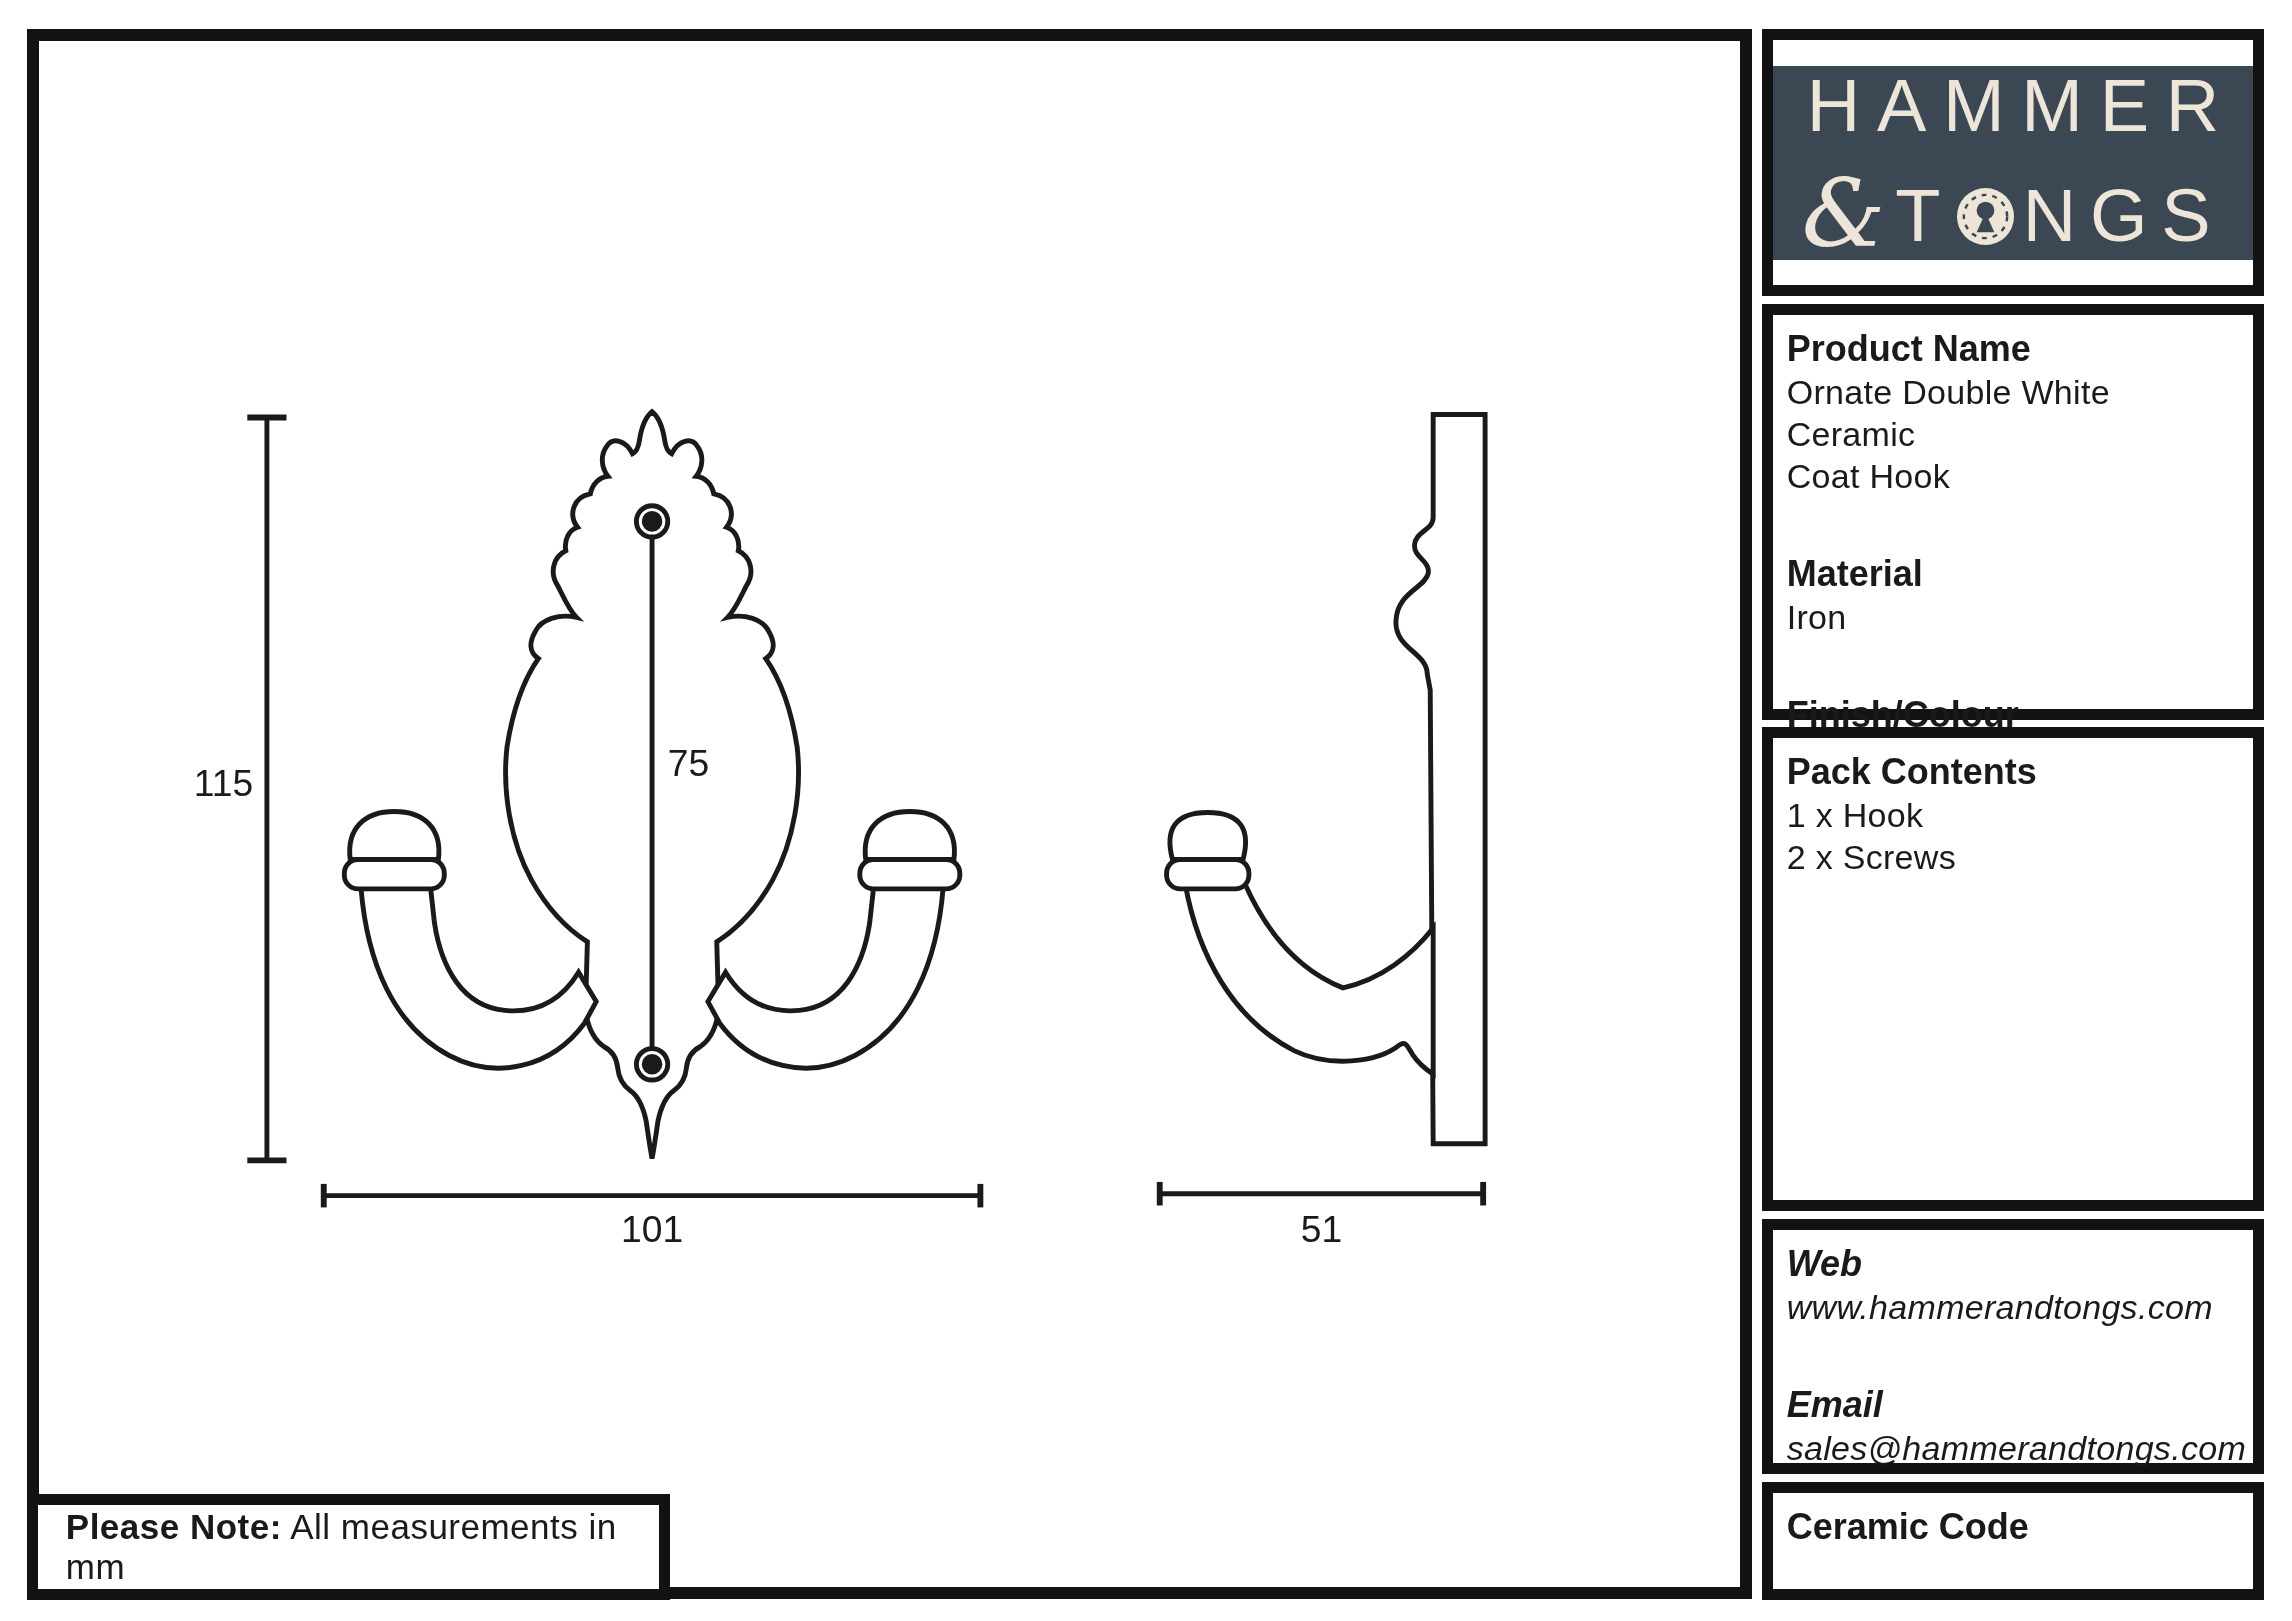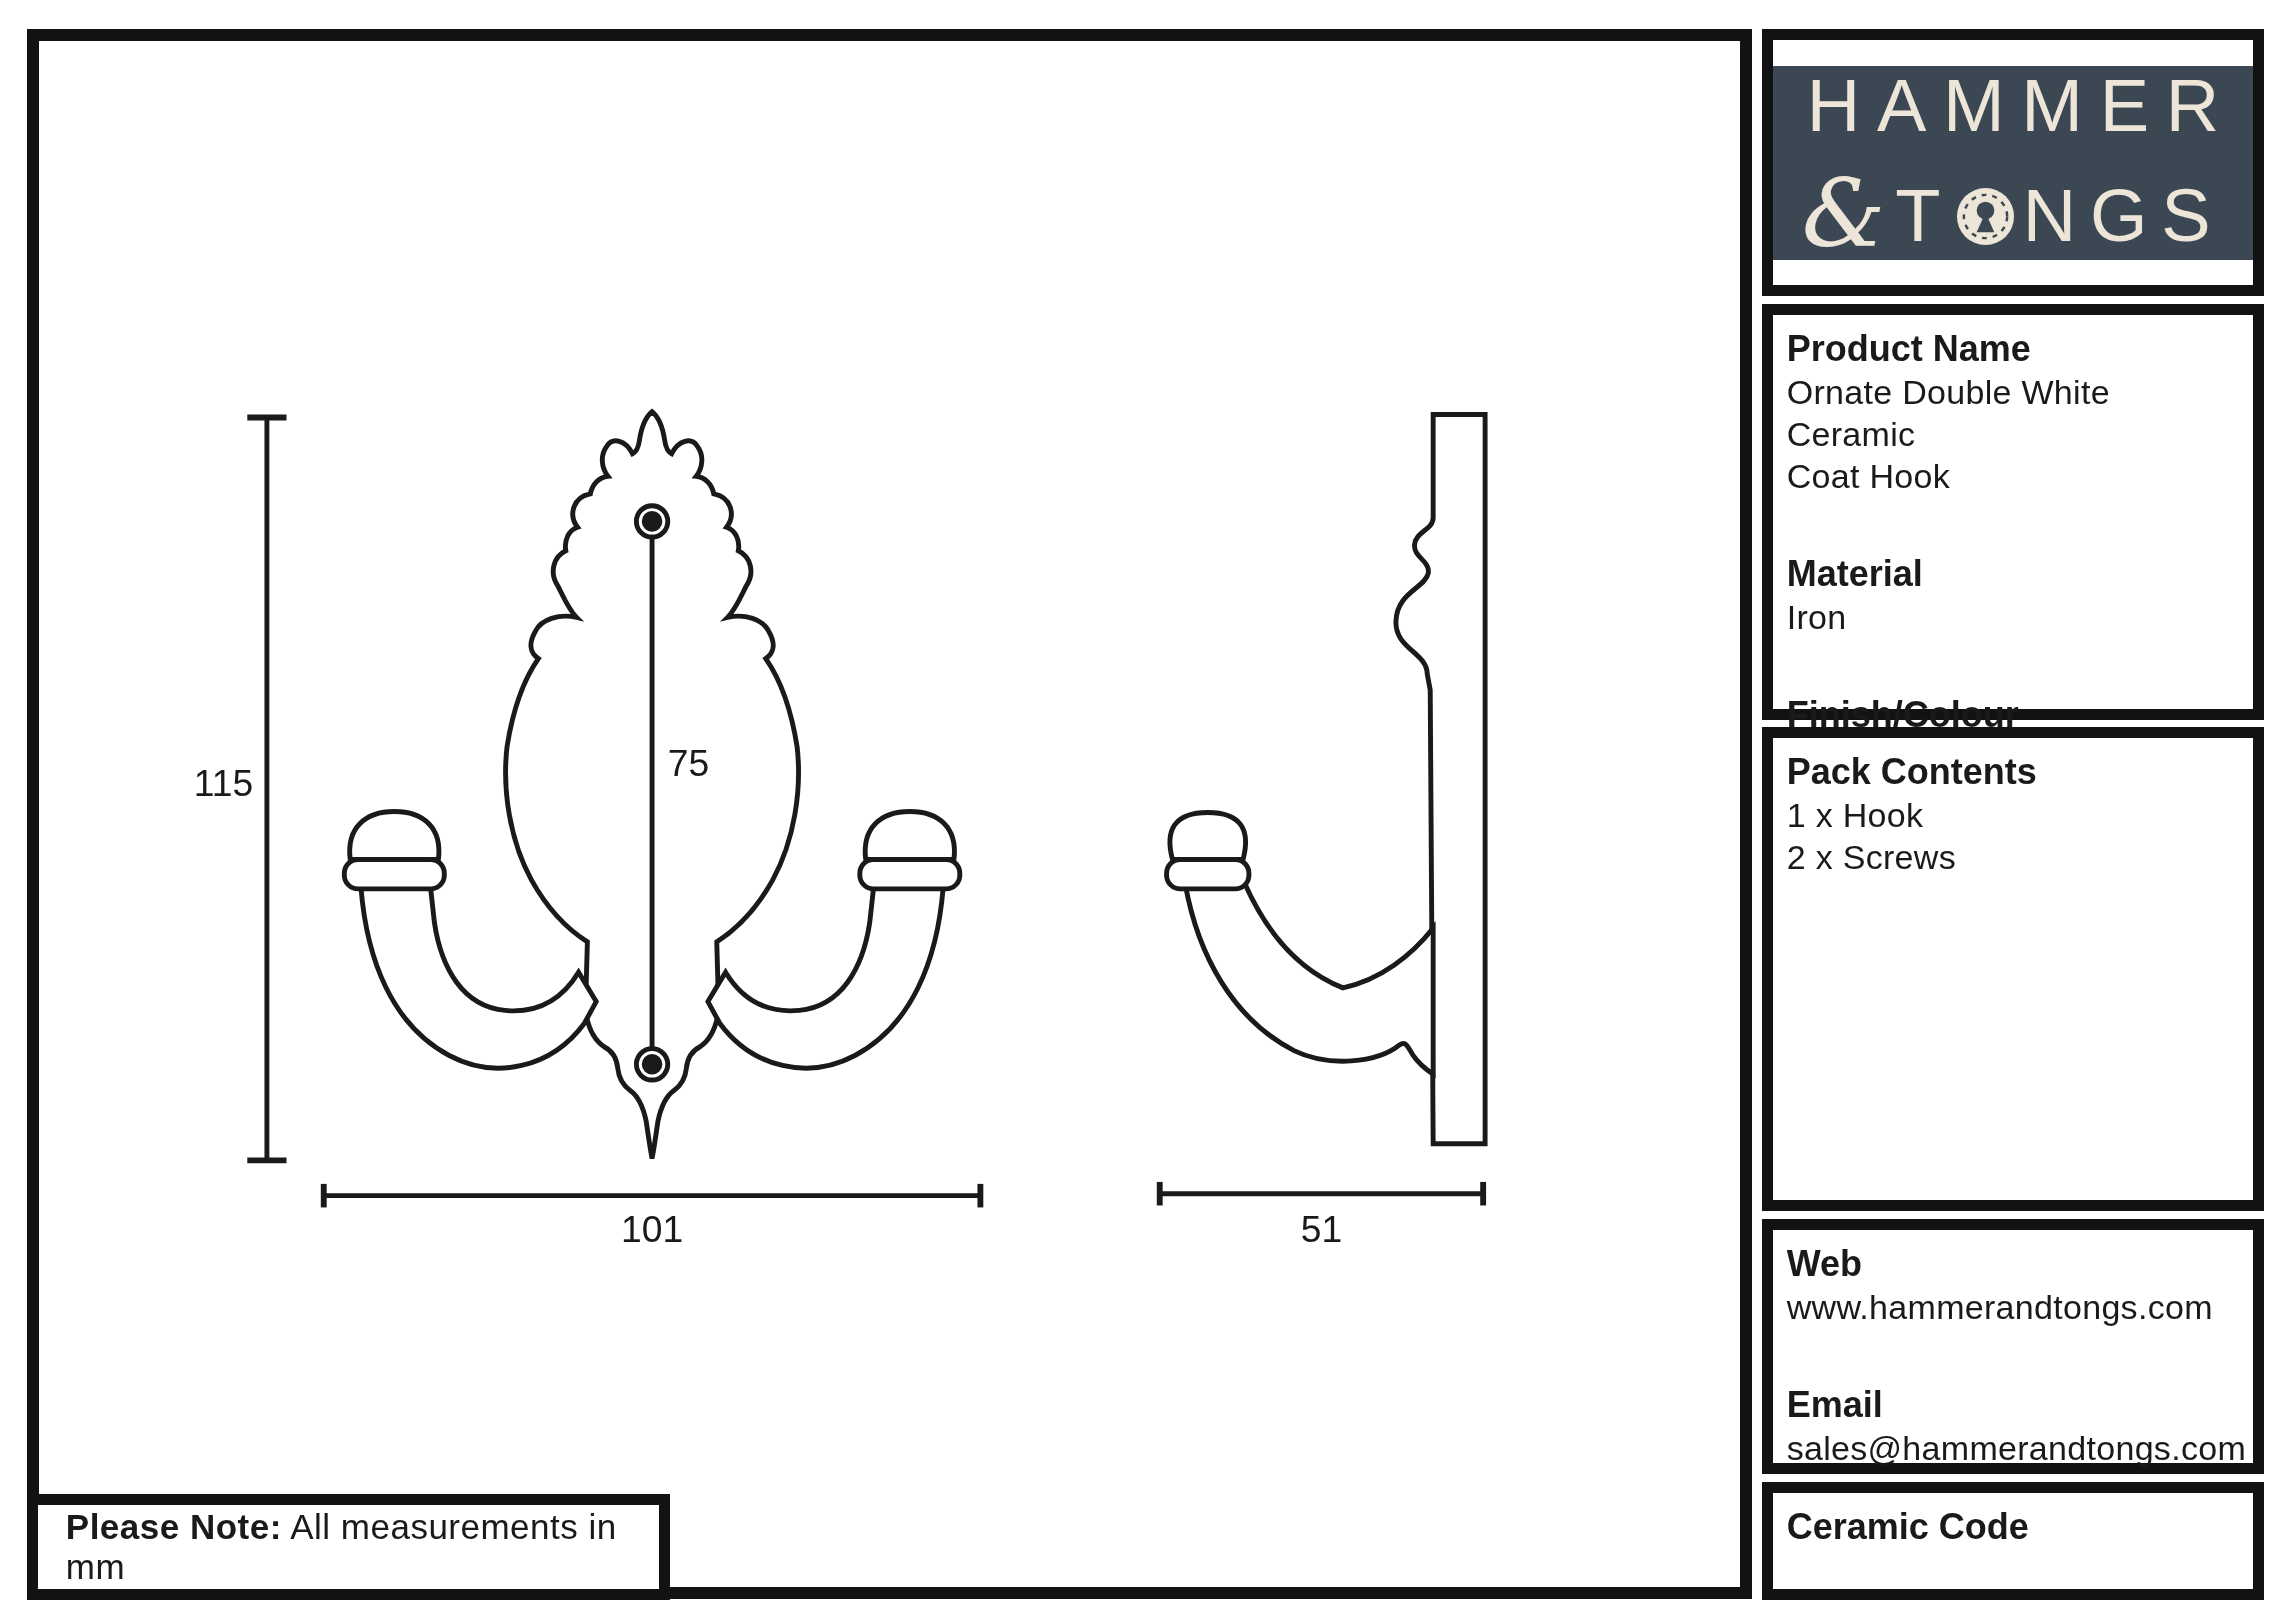--- a/index.html
+++ b/index.html
@@ -44,21 +44,21 @@
   }
   .logo-line2{display:flex;align-items:center;height:84px;margin-top:3.9px;}
   .logo-amp{
     font-family:"DejaVu Serif", serif;font-style:italic;font-size:94px;line-height:1;
     margin-right:9.8px;transform:translateY(-2px);
   }
   .logo-l2txt{font-size:74px;line-height:1;letter-spacing:13.7px;}
   .keyhole-wrap{width:59px;height:59px;margin:0 7.8px 0 2px;}
   .info-box{top:304px;height:416px;}
   .pack-box{top:727px;height:484px;}
-  .web-box{top:1219px;height:255px;}
+  .web-box{top:1219px;height:255px;font-style:italic;}
   .code-box{top:1482px;height:118px;}
 </style>
 </head>
 <body>
 
 <div class="page">
 
   <div class="drawing-frame"></div>
 
   <svg class="drawing-svg" viewBox="0 0 2339 1654">

